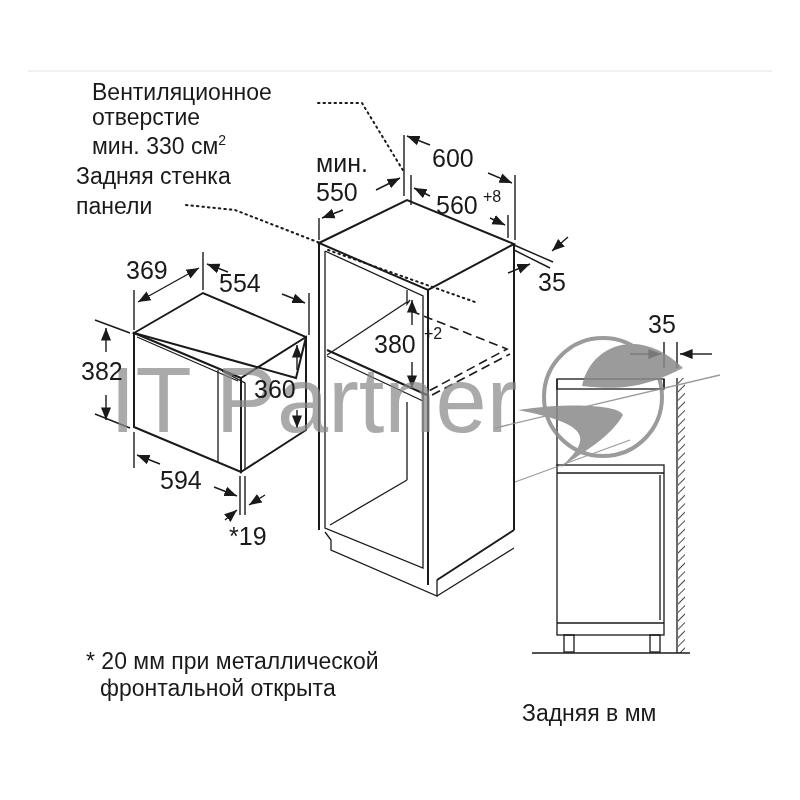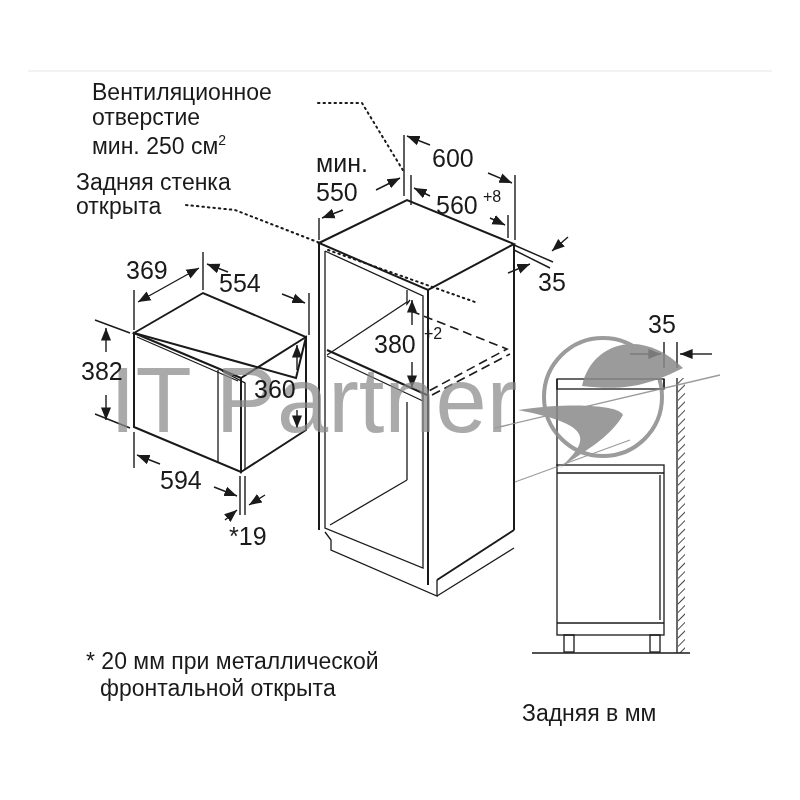--- a/index.html
+++ b/index.html
@@ -170,20 +170,20 @@
   <text class="lbl" x="436" y="214">560</text>
   <text class="sup" x="483" y="202">+8</text>
   <text class="lbl" x="538" y="291">35</text>
   <text class="lbl" x="374" y="353">380</text>
   <text class="sup" x="424" y="339">+2</text>
   <text class="lbl" x="648" y="333">35</text>
 </svg>
 
 <div class="txt" style="left:92px; top:81px;">Вентиляционное</div>
 <div class="txt" style="left:92px; top:106px;text-align:center;">отверстие</div>
-<div class="txt" style="left:92px; top:129px;"><span>мин. 250 см</span><sup>2</sup></div>
-<div class="txt" style="left:76px; top:171px;text-align:right;">Задняя стенка</div>
-<div class="txt" style="left:76px; top:195px;">открыта</div>
+<div class="txt" style="left:92px; top:129px;"><span>мин. 330 см</span><sup>2</sup></div>
+<div class="txt" style="left:76px; top:165px;text-align:right;">Задняя стенка</div>
+<div class="txt" style="left:76px; top:195px;">панели</div>
 
 <div class="txt" style="left:86px; top:650px;">* 20 мм при металлической</div>
 <div class="txt" style="left:100px; top:677px;">фронтальной открыта</div>
 
 <div class="txt" style="left:522px; top:702px;">Задняя в мм</div>
 
 </body></html>

